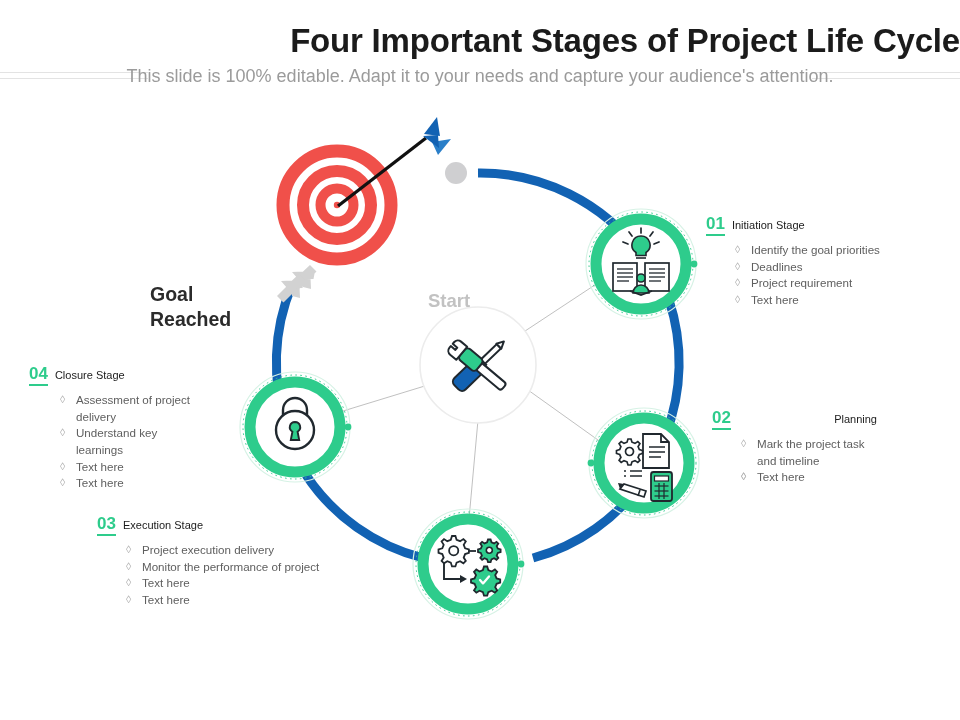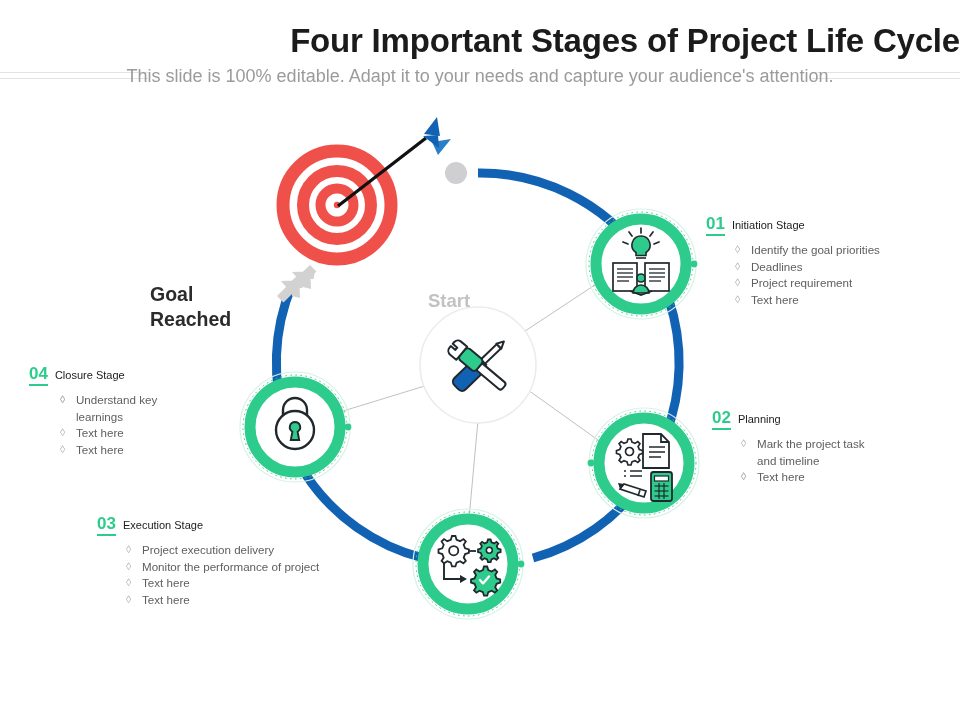--- a/index.html
+++ b/index.html
@@ -43,21 +43,21 @@
     position:relative;font-size:11.6px;color:#5e5e5e;
     line-height:1.44;padding-left:22px;
   }
   .block li .dia{
     position:absolute;left:6px;top:0px;color:#b5b5b5;font-size:10.5px;
   }
 
   #blk01{left:709px;top:215px;}
   #blk01 .head{margin-left:-3px;}
   #blk02{left:715px;top:409px;}
-  #blk02 .head{margin-left:-3px;}
+  #blk02 .head{margin-left:-3px;justify-content:space-between;}
   #blk03{left:100px;top:515px;}
   #blk03 .head{margin-left:-3px;}
   #blk04{left:32px;top:365px;}
   #blk04 .head{margin-left:-3px;}
   #blk01 ul,#blk02 ul,#blk03 ul{margin-left:20px;}
   #blk04 ul{margin-left:22px;}
   #blk02 li,#blk04 li{max-width:120px;}
 
   
   .goal-label{
@@ -307,20 +307,20 @@
       <li><span class="dia">◊</span><span>Text here</span></li>
     </ul>
   </div>
 
   <div class="block" id="blk04">
     <div class="head">
       <span class="num">04</span>
       <span class="stage">Closure Stage</span>
     </div>
     <ul>
-      <li><span class="dia">◊</span></li>
+      <li><span class="dia">◊</span><span>Assessment of project delivery</span></li>
       <li><span class="dia">◊</span><span>Understand key learnings</span></li>
       <li><span class="dia">◊</span><span>Text here</span></li>
       <li><span class="dia">◊</span><span>Text here</span></li>
     </ul>
   </div>
 
 </div>
 
 </body></html>

